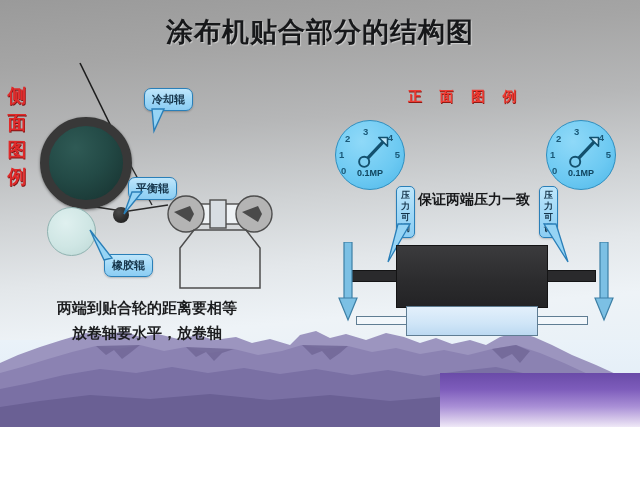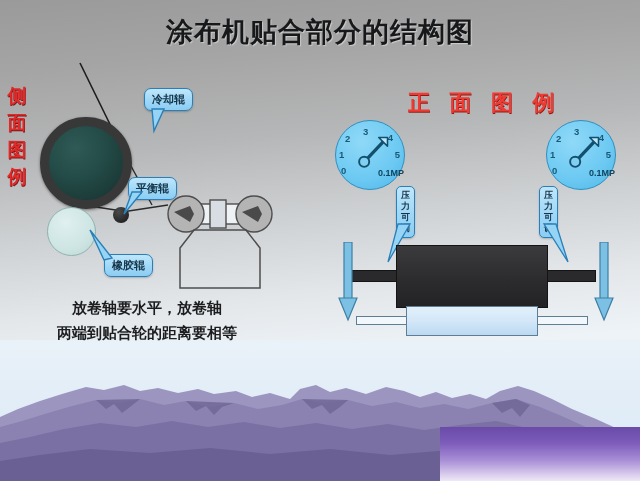--- a/index.html
+++ b/index.html
@@ -2,21 +2,21 @@
 <html><head>
 <meta charset="utf-8">
 <style>
   html,body{margin:0;padding:0;}
   body{
     width:640px;height:481px;overflow:hidden;
     font-family:"Liberation Sans", sans-serif;
     position:relative;background:#ffffff;
   }
   #slide{
-    position:absolute;inset:0;width:640px;height:481px;overflow:hidden;
+    position:absolute;inset:0;width:640px;height:427px;overflow:hidden;
     background:linear-gradient(175deg,#9a9a9a 0%,#a5a5a5 14%,#b6b7b8 30%,#cfd2d4 46%,#e3e7ea 60%,#eef3f7 72%,#e9f1f7 82%,#e4eef7 90%);
   }
   
   .sky{
     position:absolute;left:0;right:0;top:340px;height:141px;
     background:linear-gradient(180deg,#eaf2f9 0%,#e2edf7 40%,#dbe9f6 100%);
   }
   .mtn-svg{position:absolute;left:0;bottom:0;width:640px;height:120px;}
   .purple-band{
     position:absolute;right:0;bottom:0;width:200px;height:54px;
@@ -34,21 +34,21 @@
     position:absolute;left:4px;top:82px;width:26px;
     font-family:"Liberation Serif","DejaVu Serif",serif;
     font-size:19px;font-weight:700;color:#e02a2a;line-height:27px;
     text-align:center;letter-spacing:0;
     text-shadow:0.5px 0.5px 0 #7d1313;
   }
   .side-legend span{display:block;}
   .front-legend{
     position:absolute;left:408px;top:88px;
     font-family:"Liberation Serif","DejaVu Serif",serif;
-    font-size:22px;font-weight:700;color:#ef3b33;letter-spacing:7px;
+    font-size:14px;font-weight:700;color:#ef3b33;letter-spacing:7px;
     text-shadow:0.5px 0.5px 0 #8d1a14;
   }
   
   .roll-big{
     position:absolute;left:40px;top:117px;width:92px;height:92px;border-radius:50%;
     background:radial-gradient(circle at 36% 30%,#2f5a55 0%,#234a46 45%,#16302e 100%);
     border:9px solid #383838;box-sizing:border-box;
     box-shadow:0 1px 3px rgba(0,0,0,.45);
   }
   .roll-small{
@@ -78,21 +78,21 @@
   }
   .note span{display:block;}
   
   .gauge{
     position:absolute;width:70px;height:70px;border-radius:50%;
     background:radial-gradient(circle at 38% 30%,#8fd9f8 0%,#6cc9f2 60%,#4db6e8 100%);
     border:1.5px solid #2e8fc0;box-sizing:border-box;
   }
   .gnum{position:absolute;font-size:9.5px;font-weight:700;color:#1a5877;}
   .gunit{
-    position:absolute;left:0;right:0;bottom:11px;text-align:right;
+    position:absolute;left:0;right:0;bottom:11px;text-align:center;
     font-size:9px;font-weight:700;color:#10455f;
   }
   
   .roller-dark{
     position:absolute;left:396px;top:245px;width:152px;height:63px;
     background:linear-gradient(180deg,#3b3b3d 0%,#2c2c2e 55%,#232325 100%);
     border:1.5px solid #141415;box-sizing:border-box;
   }
   .shaft{position:absolute;height:12px;background:#2a2a2c;border:1.5px solid #141415;box-sizing:border-box;}
   .roller-light{
@@ -185,22 +185,22 @@
   </svg>
 
   <div class="callout" style="left:104px;top:254px;">
     <span>橡胶辊</span>
   </div>
   <svg style="position:absolute;left:86px;top:228px;width:46px;height:40px;" viewBox="0 0 46 40">
     <path d="M4,2 L26,30 L18,32 Z" fill="#96d4f5" stroke="#2a7fb8" stroke-width="1.4"></path>
   </svg>
 
   <div class="note">
+    <span>两端到贴合轮的距离要相等</span>
     <span>放卷轴要水平，放卷轴</span>
-    <span>两端到贴合轮的距离要相等</span>
   </div>
 
   <div class="gauge" style="left:335px;top:120px;">
     <div class="gnum" style="left:5px;bottom:13px;">0</div>
     <div class="gnum" style="left:3px;top:28px;">1</div>
     <div class="gnum" style="left:9px;top:12px;">2</div>
     <div class="gnum" style="left:27px;top:5px;">3</div>
     <div class="gnum" style="right:11px;top:11px;">4</div>
     <div class="gnum" style="right:4px;top:28px;">5</div>
     <svg style="position:absolute;left:0;top:0;width:100%;height:100%;" viewBox="0 0 70 70">
@@ -239,20 +239,21 @@
   <div class="vlabel" style="left:539px;top:186px;">
     <span>压</span>
     <span>力</span>
     <span>可</span>
     <span>调</span>
   </div>
   <svg style="position:absolute;left:538px;top:222px;width:42px;height:44px;" viewBox="0 0 42 44">
     <path d="M6,2 L18,2 L30,40 Z" fill="#96d4f5" stroke="#2a7fb8" stroke-width="1.3"></path>
   </svg>
 
+  <div class="centre-text">保证两端压力一致</div>
 
   <div class="shaft" style="left:348px;top:270px;width:52px;"></div>
   <div class="shaft" style="left:544px;top:270px;width:52px;"></div>
   <div class="roller-dark"></div>
   <div class="shaft-light" style="left:356px;top:316px;width:54px;"></div>
   <div class="shaft-light" style="left:534px;top:316px;width:54px;"></div>
   <div class="roller-light"></div>
 
   <svg style="position:absolute;left:336px;top:242px;width:24px;height:80px;" viewBox="0 0 24 80">
     <rect x="8" y="0" width="8" height="58" fill="#7cc0e4" stroke="#3d7fa5" stroke-width="1.2"></rect>

